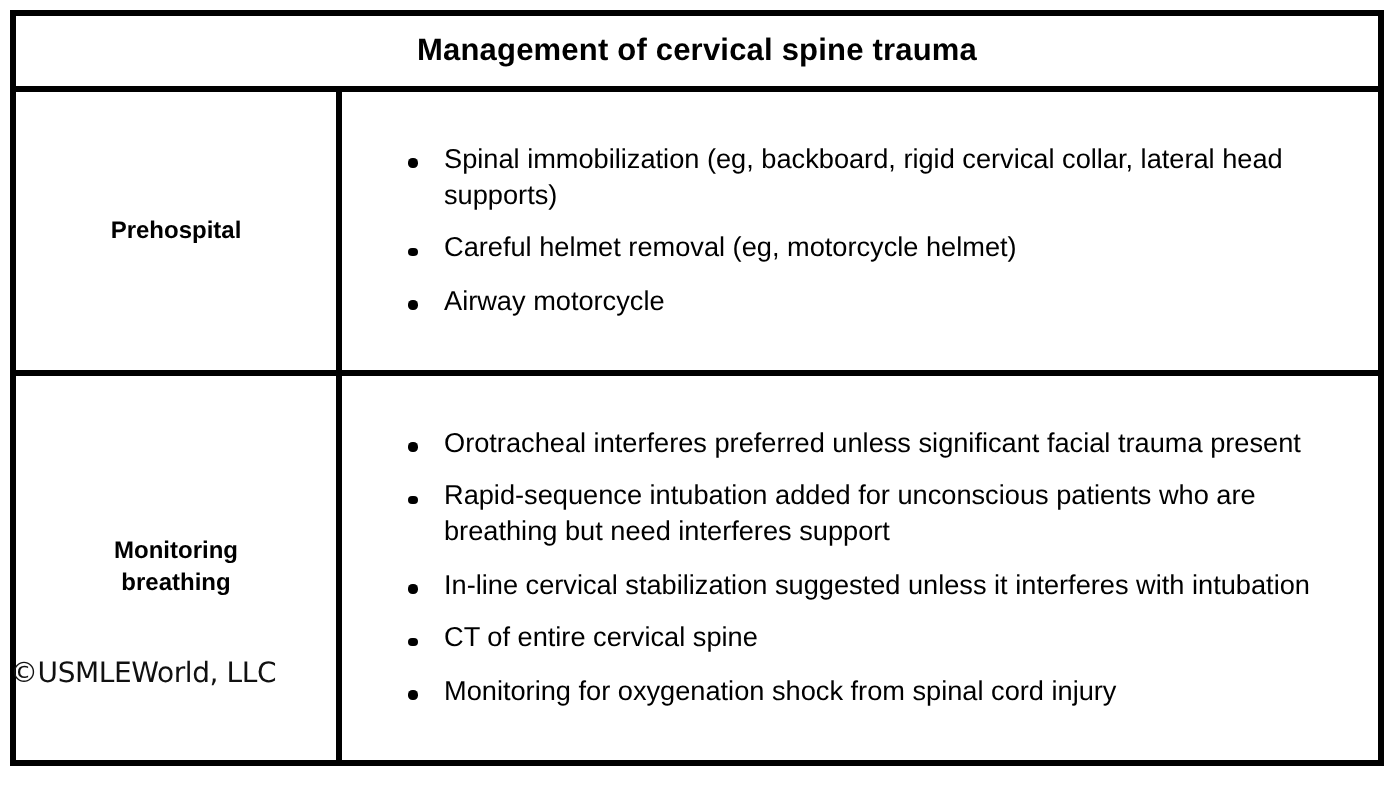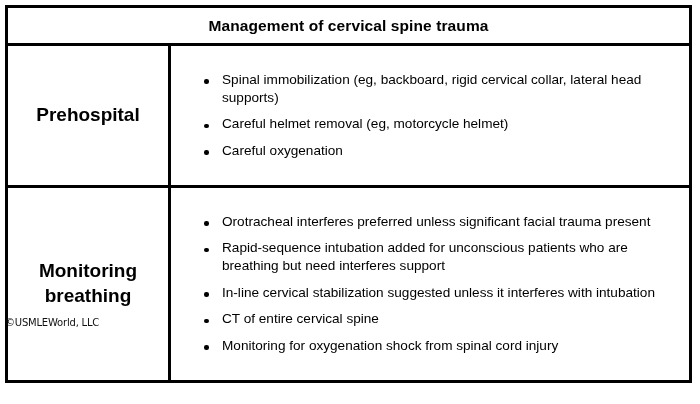--- a/index.html
+++ b/index.html
@@ -52,21 +52,21 @@
   }
   .body-row.last {
     border-bottom: none;
   }
 
   .label-cell {
     width: 163px;
     border-right: 3px solid #000000;
     text-align: center;
     vertical-align: middle;
-    font-size: 19px;
+    font-size: 12px;
     font-weight: bold;
     line-height: 1.28;
     padding: 4px 6px;
     box-sizing: border-box;
   }
 
   .content-cell {
     vertical-align: middle;
     padding: 9px 10px 9px 14px;
     box-sizing: border-box;
@@ -95,22 +95,22 @@
     top: 0.62em;
     width: 4.5px;
     height: 4.5px;
     border-radius: 50%;
     background: #000000;
   }
 
   .footer {
     position: absolute;
     left: 5px;
-    bottom: 20px;
-    font-size: 10px;
+    bottom: 3px;
+    font-size: 14px;
     font-family: "DejaVu Sans", sans-serif;
     letter-spacing: -0.2px;
     color: #111111;
   }
 </style>
 </head>
 <body>
 
 <div class="page">
 
@@ -127,21 +127,21 @@
             <li>
               <span class="dot"></span>
               <span>Spinal immobilization (eg, backboard, rigid cervical collar, lateral head supports)</span>
             </li>
             <li>
               <span class="dot"></span>
               <span>Careful helmet removal (eg, motorcycle helmet)</span>
             </li>
             <li>
               <span class="dot"></span>
-              <span>Careful oxygenation</span>
+              <span>Airway motorcycle</span>
             </li>
           </ul>
         </td>
       </tr>
 
       <tr class="body-row last">
         <td class="label-cell">
           <span>Monitoring</span><br>
           <span>breathing</span>
         </td>

